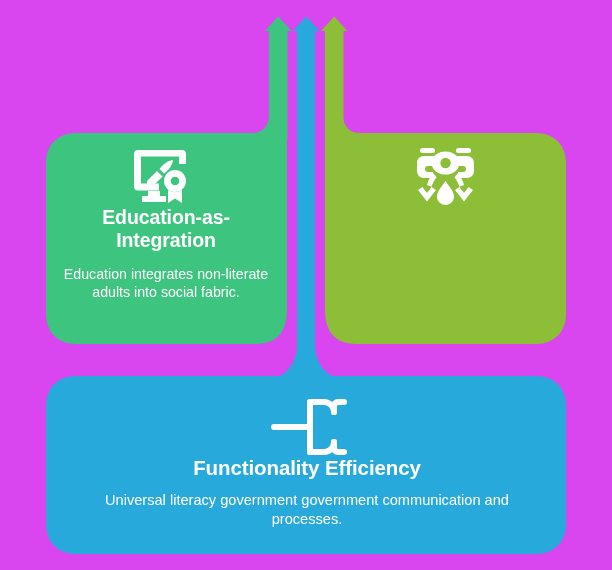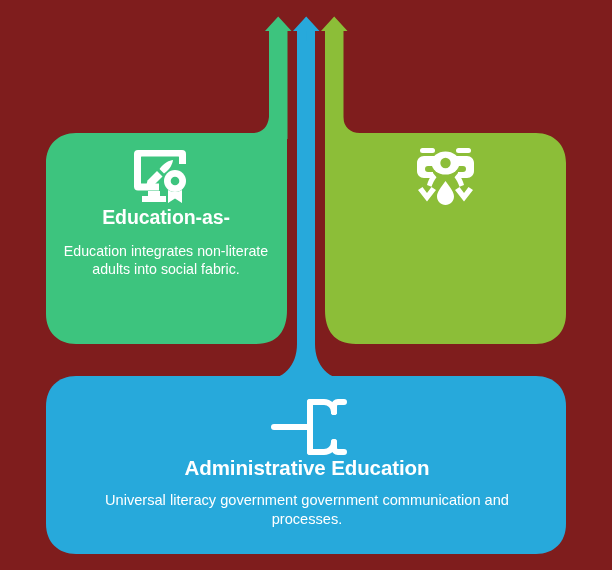--- a/index.html
+++ b/index.html
@@ -9,21 +9,21 @@
   }
   body {
     font-family: "Liberation Sans", sans-serif;
     -webkit-font-smoothing: antialiased;
   }
   #stage {
     position: relative;
     width: 612px;
     height: 570px;
     overflow: hidden;
-    background: #7f1d1d;
+    background: #d946ef;
   }
   #flow-svg {
     position: absolute;
     left: 0;
     top: 0;
     width: 612px;
     height: 570px;
   }
   .card-text {
     position: absolute;
@@ -212,23 +212,23 @@
 
       <path d="M38 56 h14 a10 10 0 0 0 10 -10 v0"></path>
 
       <path d="M62 16 v-6 a4 4 0 0 1 4 -4 h6"></path>
       <path d="M62 46 v6 a4 4 0 0 0 4 4 h6"></path>
     </g>
 
   </svg>
 
   <div class="card-text" id="card-education-text">
-    <div class="card-title"><span>Education-as-</span><br></div>
+    <div class="card-title"><span>Education-as-</span><br><span>Integration</span></div>
     <p class="card-desc">Education integrates non-literate adults into social fabric.</p>
   </div>
 
 
   <div class="card-text" id="card-admin-text">
-    <div class="card-title">Administrative Education</div>
+    <div class="card-title">Functionality Efficiency</div>
     <p class="card-desc">Universal literacy government government communication and processes.</p>
   </div>
 
 </div>
 
 </body></html>

